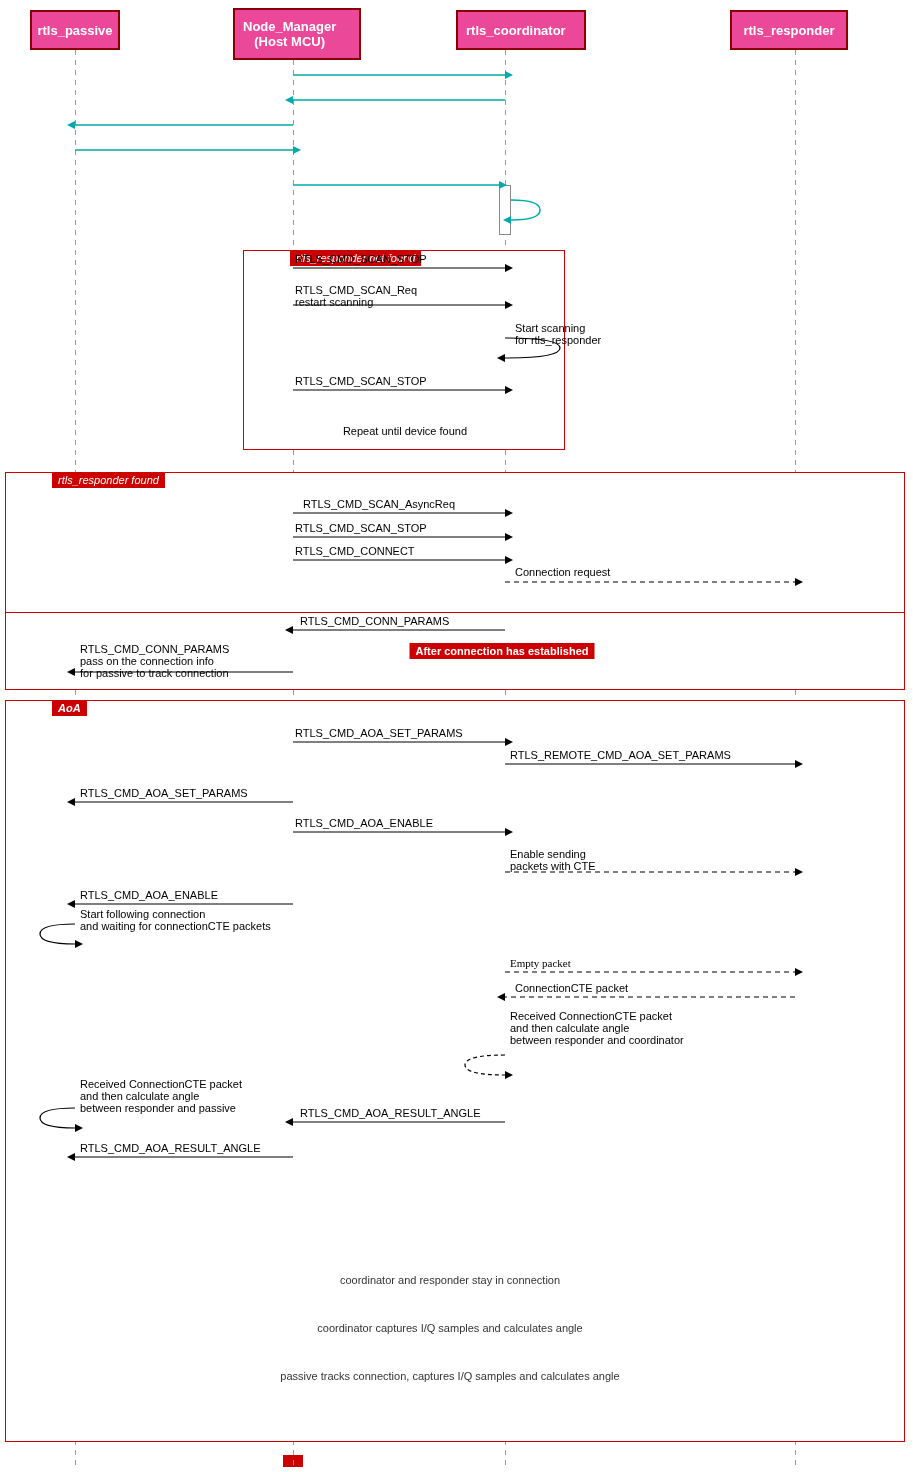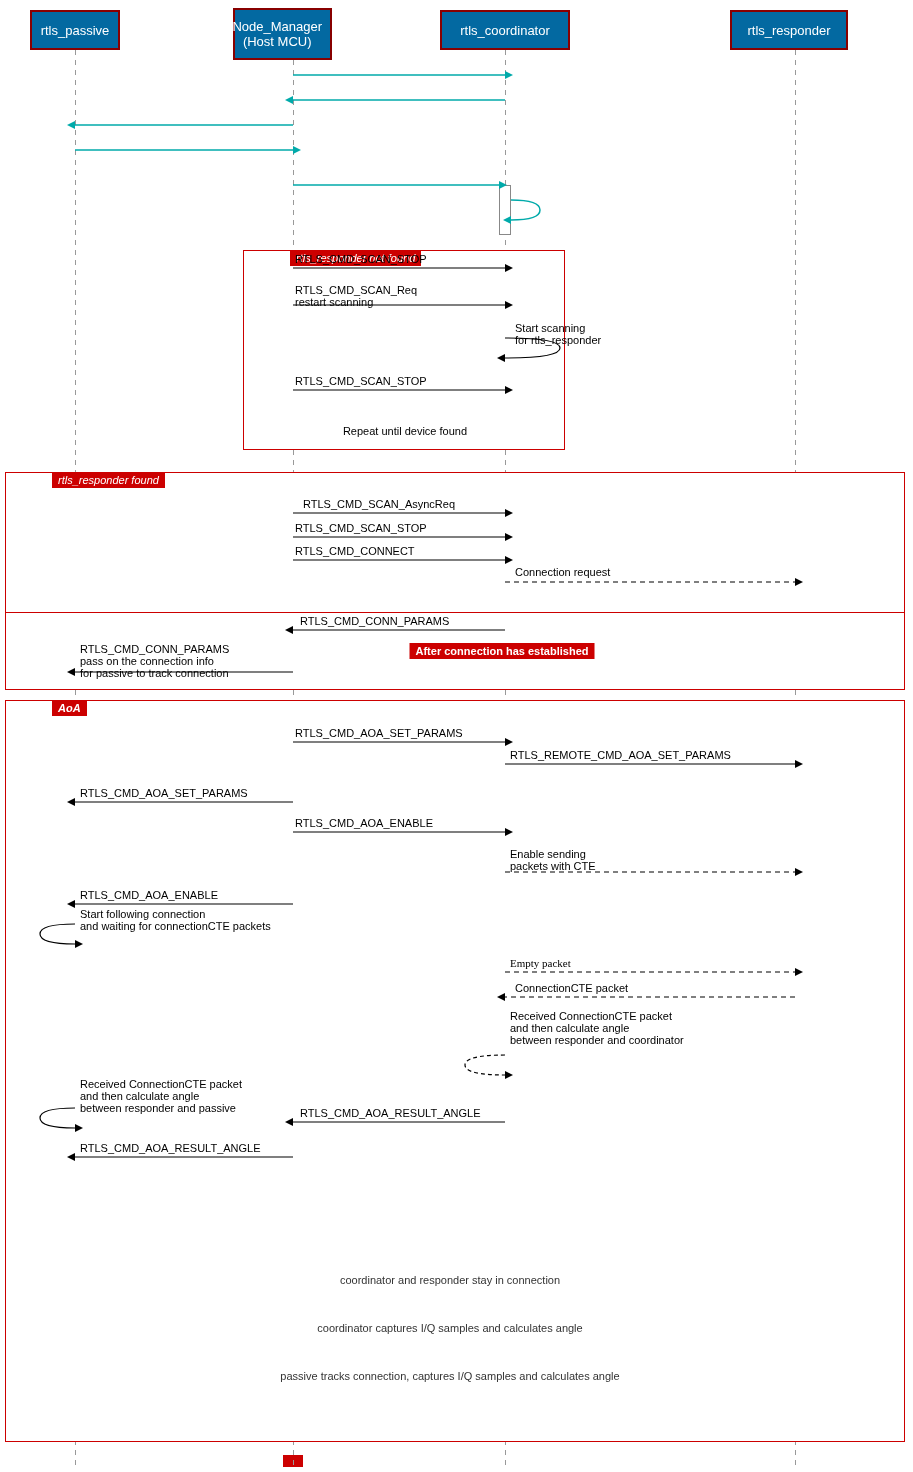--- a/index.html
+++ b/index.html
@@ -13,23 +13,23 @@
       overflow-x: hidden;
     }
     #diagram {
       position: relative;
       width: 913px;
       height: 1472px;
       background: #fff;
     }
     .actor-box {
       position: absolute;
-      background: #0369a1;
+      background: #ec4899;
       color: #fff;
-      font-weight: normal;
+      font-weight: bold;
       font-size: 13px;
       text-align: center;
       padding: 6px 8px;
       border: 2px solid #800;
       z-index: 10;
     }
     .lifeline {
       position: absolute;
       top: 0;
       width: 1px;
@@ -85,24 +85,24 @@
 <div id="diagram">
 
   <div class="lifeline" style="left:75px; top:50px; height:1420px;"></div>
   <div class="lifeline" style="left:293px; top:60px; height:1410px;"></div>
   <div class="lifeline" style="left:505px; top:50px; height:1420px;"></div>
   <div class="lifeline" style="left:795px; top:50px; height:1420px;"></div>
 
   <div class="actor-box" style="left:30px; top:10px; width:90px; height:40px; display:flex; align-items:center; justify-content:center;">
     <span>rtls_passive</span>
   </div>
-  <div class="actor-box" style="left:233px; top:8px; width:99px; height:52px; display:flex; align-items:center; justify-content:flex-end; text-align:center;">
+  <div class="actor-box" style="left:233px; top:8px; width:128px; height:52px; display:flex; align-items:center; justify-content:flex-start; text-align:center;">
     <span>Node_Manager<br>(Host MCU)</span>
   </div>
-  <div class="actor-box" style="left:440px; top:10px; width:130px; height:40px; display:flex; align-items:center; justify-content:center;">
+  <div class="actor-box" style="left:456px; top:10px; width:130px; height:40px; display:flex; align-items:center; justify-content:flex-start;">
     <span>rtls_coordinator</span>
   </div>
   <div class="actor-box" style="left:730px; top:10px; width:118px; height:40px; display:flex; align-items:center; justify-content:center;">
     <span>rtls_responder</span>
   </div>
 
   <div class="box-frame" style="left:243px; top:250px; width:322px; height:200px;">
     <div class="box-label" style="top:-1px; left:-1px; font-style:italic;">
       <span>rtls_responder not found</span>
     </div>

